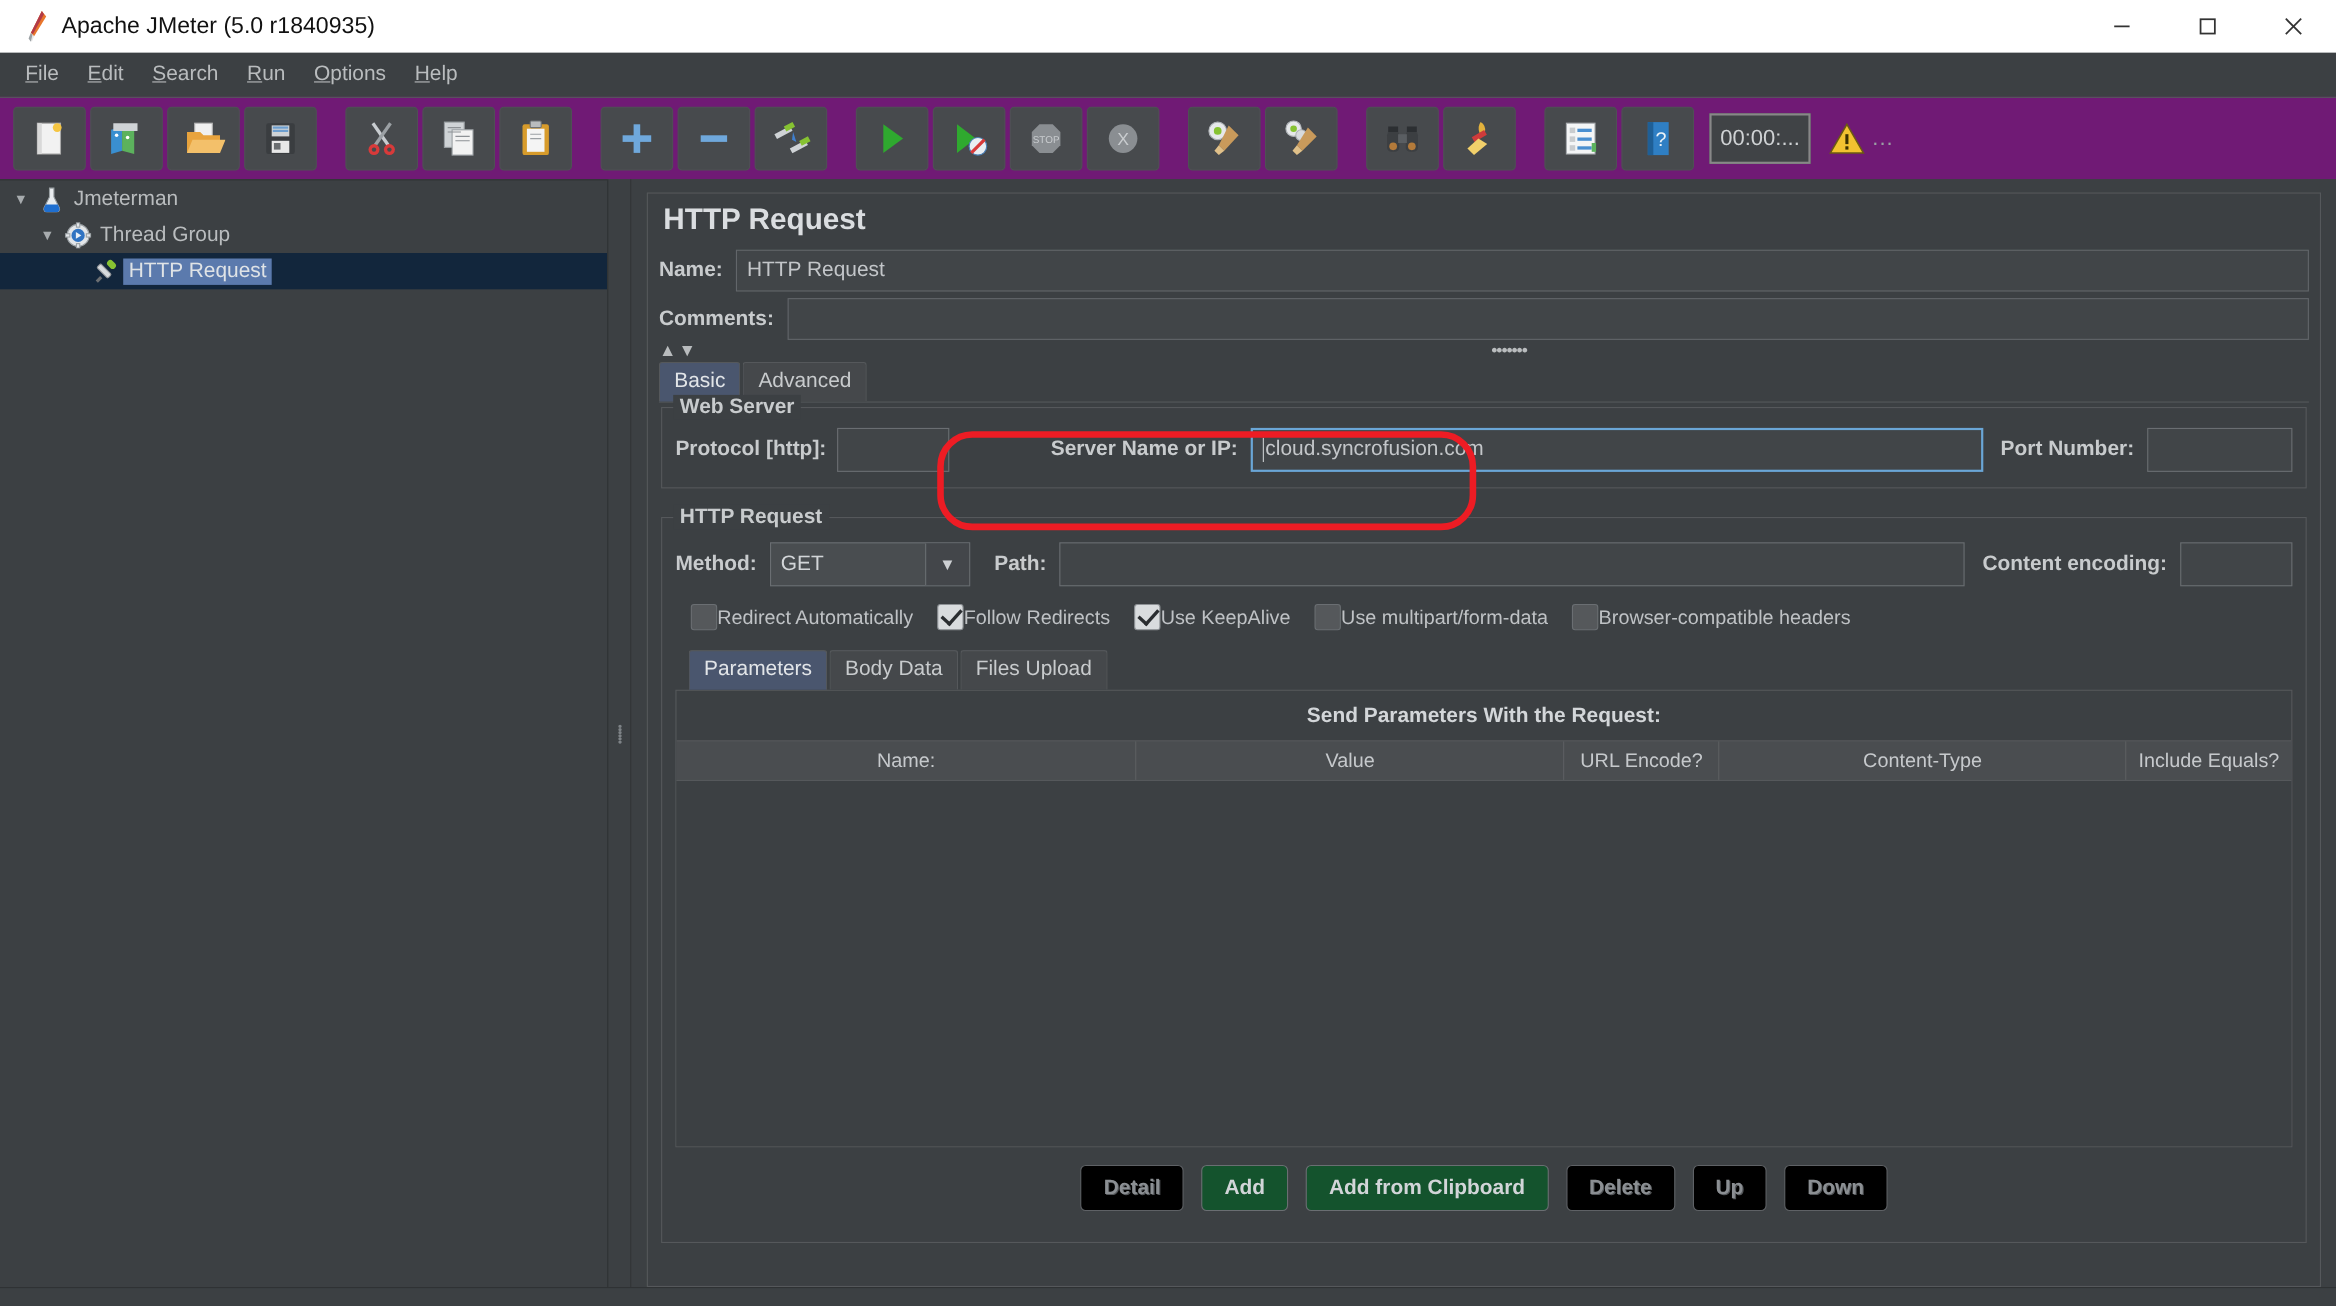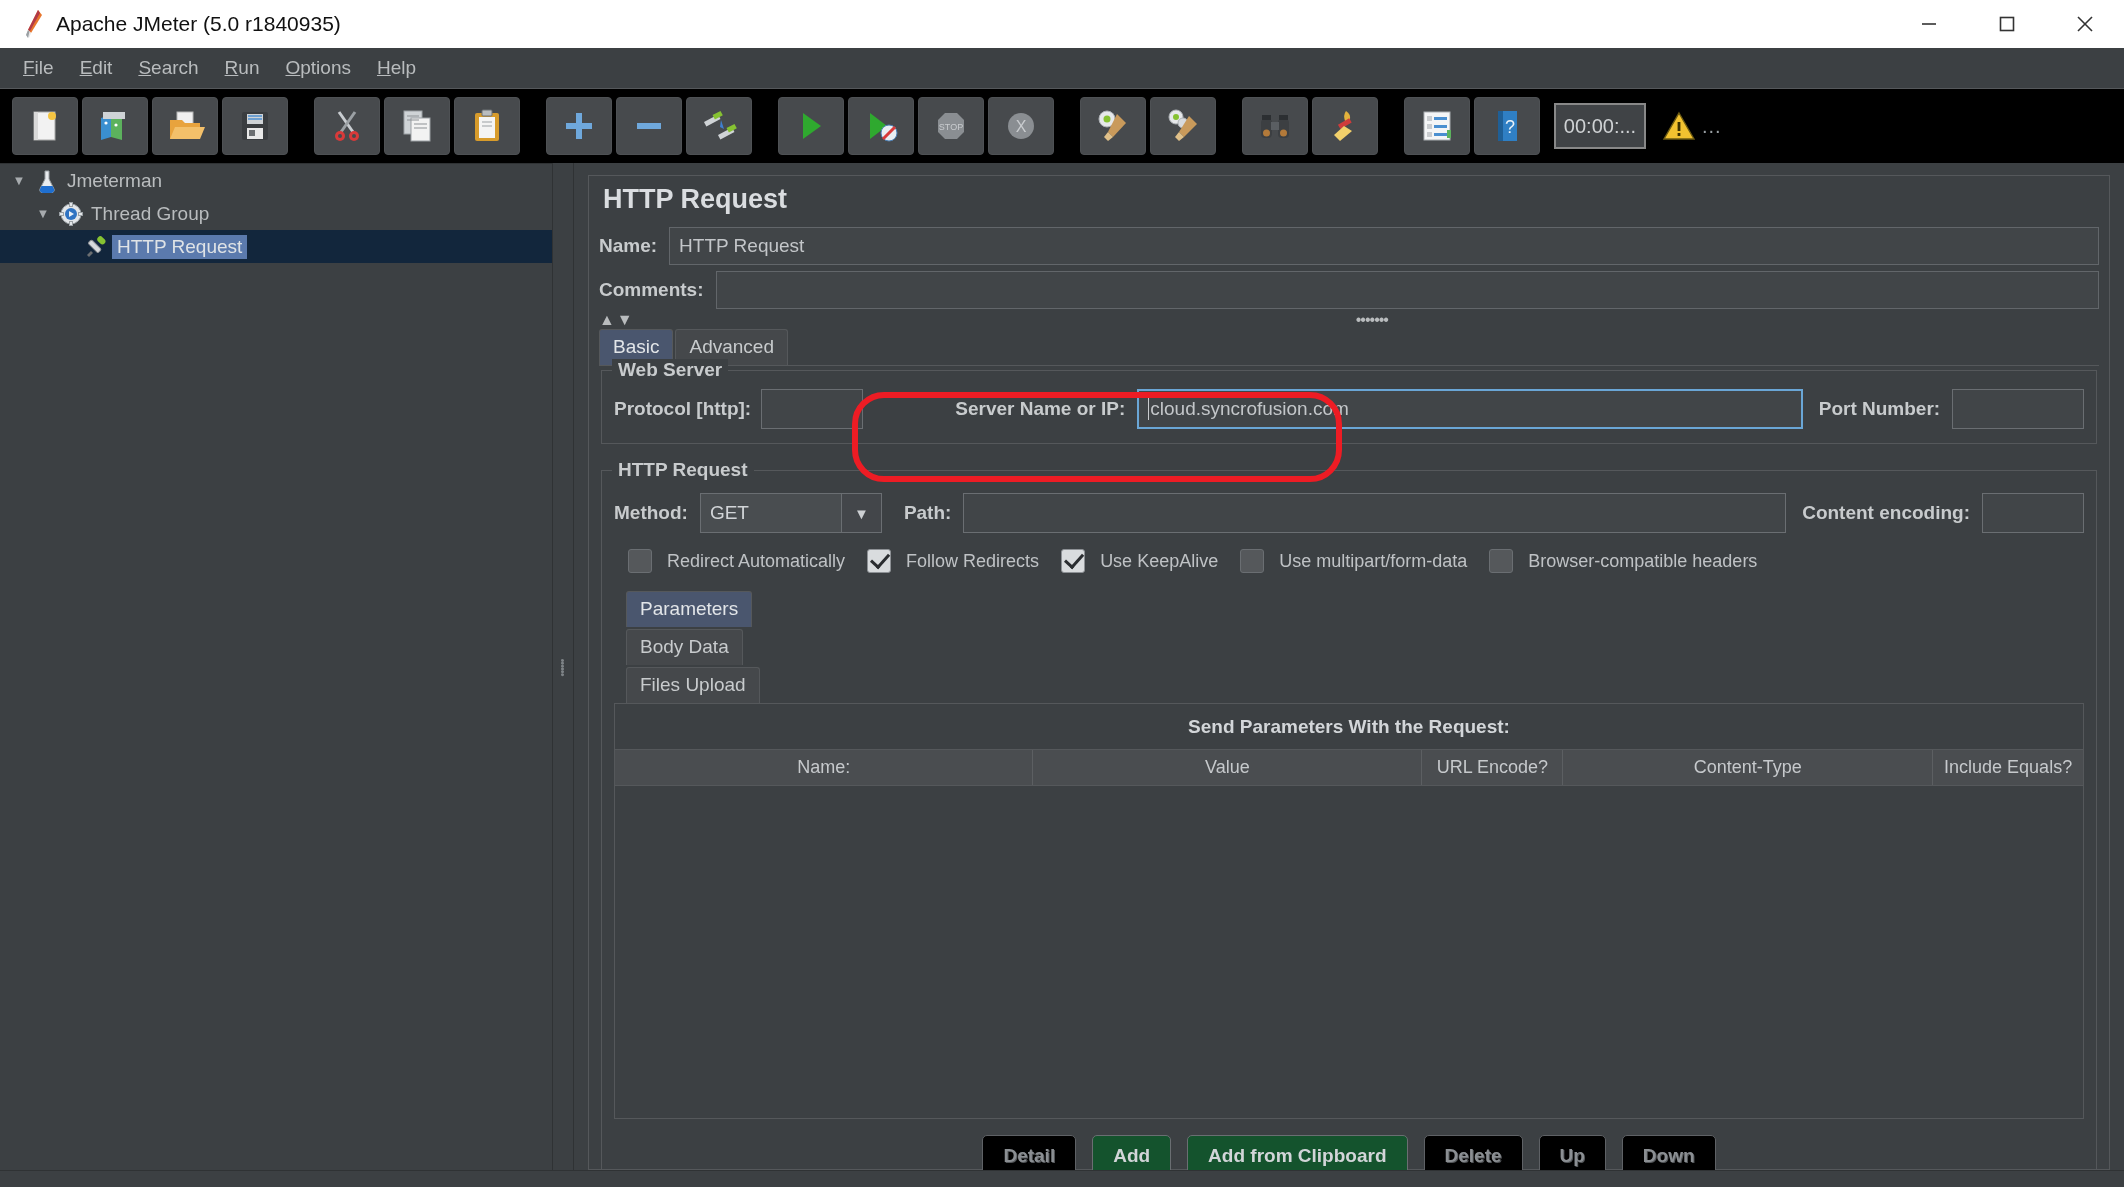--- a/index.html
+++ b/index.html
@@ -34,21 +34,21 @@
     background: #3c4043; display: flex; align-items: center; padding-left: 10px;
   }
   .menu-item {
     font-size: 19px; color: #b9bcbe; padding: 4px 13px; white-space: nowrap;
   }
   .menu-item u { text-decoration: underline; }
 
   
   .toolbar {
     position: absolute; top: 88px; left: 0; width: 2124px; height: 75px;
-    background: #000000; border-top: 1px solid #55585b;
+    background: #701a75; border-top: 1px solid #55585b;
     display: flex; align-items: center; padding-left: 12px; gap: 4px;
   }
   .tbtn {
     width: 66px; height: 58px; border: 1px solid #4e5154; border-radius: 4px;
     background: #474a4d; display: flex; align-items: center; justify-content: center;
     flex: none;
   }
   .tbsep { width: 18px; flex: none; }
   .timer {
     width: 92px; height: 46px; border: 2px solid #888; background: #404346;
@@ -141,30 +141,30 @@
   .caret { width:1px; height:22px; background:#c9cccf; margin-right:1px; }
 
   .combo {
     display:flex; height: 40px; border: 1px solid #6a6e72; background:#494d50; min-width: 160px; gap: 12px;
   }
   .combo .cval { flex:1; display:flex; align-items:center; padding: 0 9px; color:#d2d5d8; font-size:19px; }
   .combo .carrow { width: 40px; border-left: 1px solid #6a6e72; background:#43464a;
     display:flex; align-items:center; justify-content:center; color:#cdd0d3; font-size: 15px;}
 
   .checks { display: flex; align-items: center; gap: 0; padding: 16px 0 2px 14px; }
-  .chk { display: flex; align-items: center; gap: 15px; margin-right: 22px; }
+  .chk { display: flex; align-items: center; gap: 0; margin-right: 22px; }
   .cbox { width: 24px; height: 24px; background: #55585b; border: 1px solid #6a6e72; border-radius: 3px;
     display:flex; align-items:center; justify-content:center;}
   .cbox.on { background: #d9dcde; border-color:#8d9195; }
   .cbox.on:after { content:""; display:block; width:8px; height:15px; border: solid #2a2d30;
     border-width: 0 3px 3px 0; transform: rotate(42deg) translate(-1px,-2px); }
   .chk .ctext { color: #bfc2c5; font-size: 18px; white-space: nowrap; }
 
   
-  .itabs { display:flex; align-items:flex-start; gap:2px; margin: 16px 0 0 12px; flex-direction: column;}
+  .itabs { display:flex; align-items:center; gap:2px; margin: 16px 0 0 12px;}
   .tablebox { margin: 0 12px; border: 1px solid #55585b; background:#3c4043; }
   .send-params { text-align:center; color:#d3d6d9; font-size:19px; font-weight:bold; padding: 12px 0 11px; }
   .thead { display:flex; border-top:1px solid #55585b; border-bottom:1px solid #55585b; background:#4a4d50;}
   .th { color:#c6c9cc; font-size:18px; text-align:center; padding: 7px 0; border-right:1px solid #5c5f62;}
   .tbody { height: 332px; background:#3c4043; }
 
   .btnrow { display:flex; justify-content:center; align-items:center; gap: 16px; padding: 16px 0 14px; }
   .btn {
     border:1px solid #6a6e72; border-radius:5px; background:#14532d; color:#d2d5d8;
     font-size:19px; padding: 9px 20px; white-space:nowrap; font-weight: bold;

